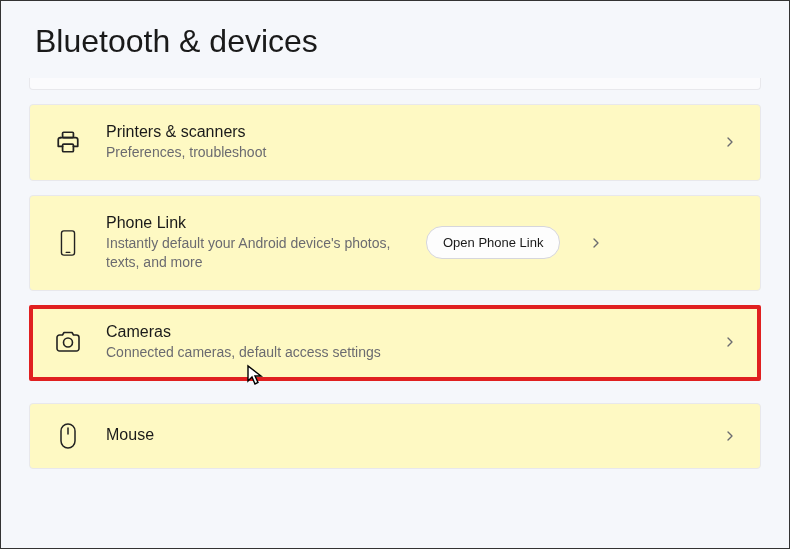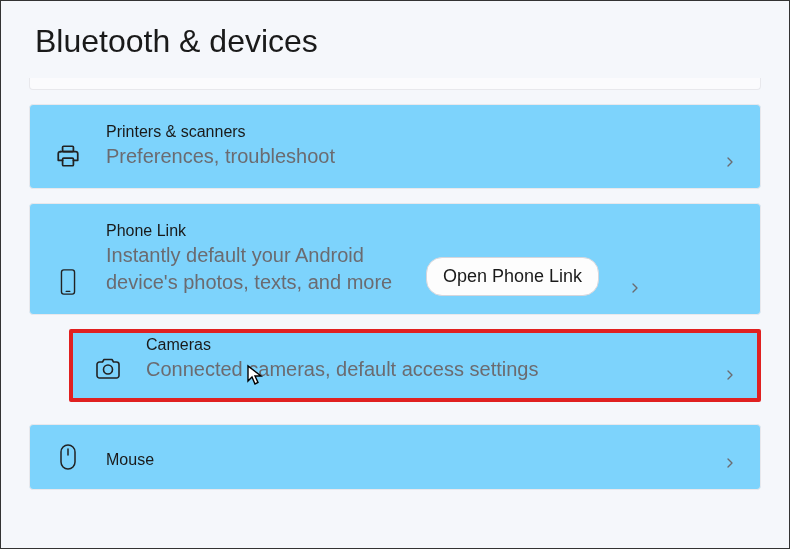--- a/index.html
+++ b/index.html
@@ -24,36 +24,35 @@
       background: #fbfbfd;
       border: 1px solid #e8e8ec;
       border-radius: 4px;
       height: 12px;
       margin-bottom: 14px;
       border-top: none;
       border-top-left-radius: 0;
       border-top-right-radius: 0;
     }
     .setting-card {
-      background: #7dd3fc;
+      background: #fef9c3;
       border: 1px solid #e8e8ec;
       border-radius: 4px;
       display: flex;
-      align-items: flex-end;
+      align-items: center;
       padding: 18px 22px 18px 24px;
       margin-bottom: 14px;
       cursor: pointer;
       position: relative;
     }
     .setting-card.highlighted {
       border: 4px solid #e02020;
       border-radius: 2px;
-      padding: 3px 19px 15px 21px;
+      padding: 14px 19px 15px 21px;
       margin-bottom: 22px;
-      margin-left: 40px;
     }
     .card-icon {
       width: 28px;
       height: 28px;
       display: flex;
       align-items: center;
       justify-content: center;
       flex-shrink: 0;
       color: #222;
     }
@@ -62,30 +61,30 @@
       margin-left: 24px;
       min-width: 0;
     }
     .card-title {
       font-size: 16px;
       color: #1a1a1a;
       font-weight: 400;
       margin-bottom: 2px;
     }
     .card-subtitle {
-      font-size: 20px;
+      font-size: 14px;
       color: #6b6b70;
       line-height: 1.35;
     }
     .card-action-btn {
       background: #fdfdfd;
       border: 1px solid #d6d6dc;
       border-radius: 16px;
       padding: 8px 16px;
-      font-size: 18px;
+      font-size: 13px;
       color: #1a1a1a;
       font-family: inherit;
       cursor: pointer;
       margin-right: 28px;
       flex-shrink: 0;
     }
     .chevron {
       width: 16px;
       height: 16px;
       flex-shrink: 0;

